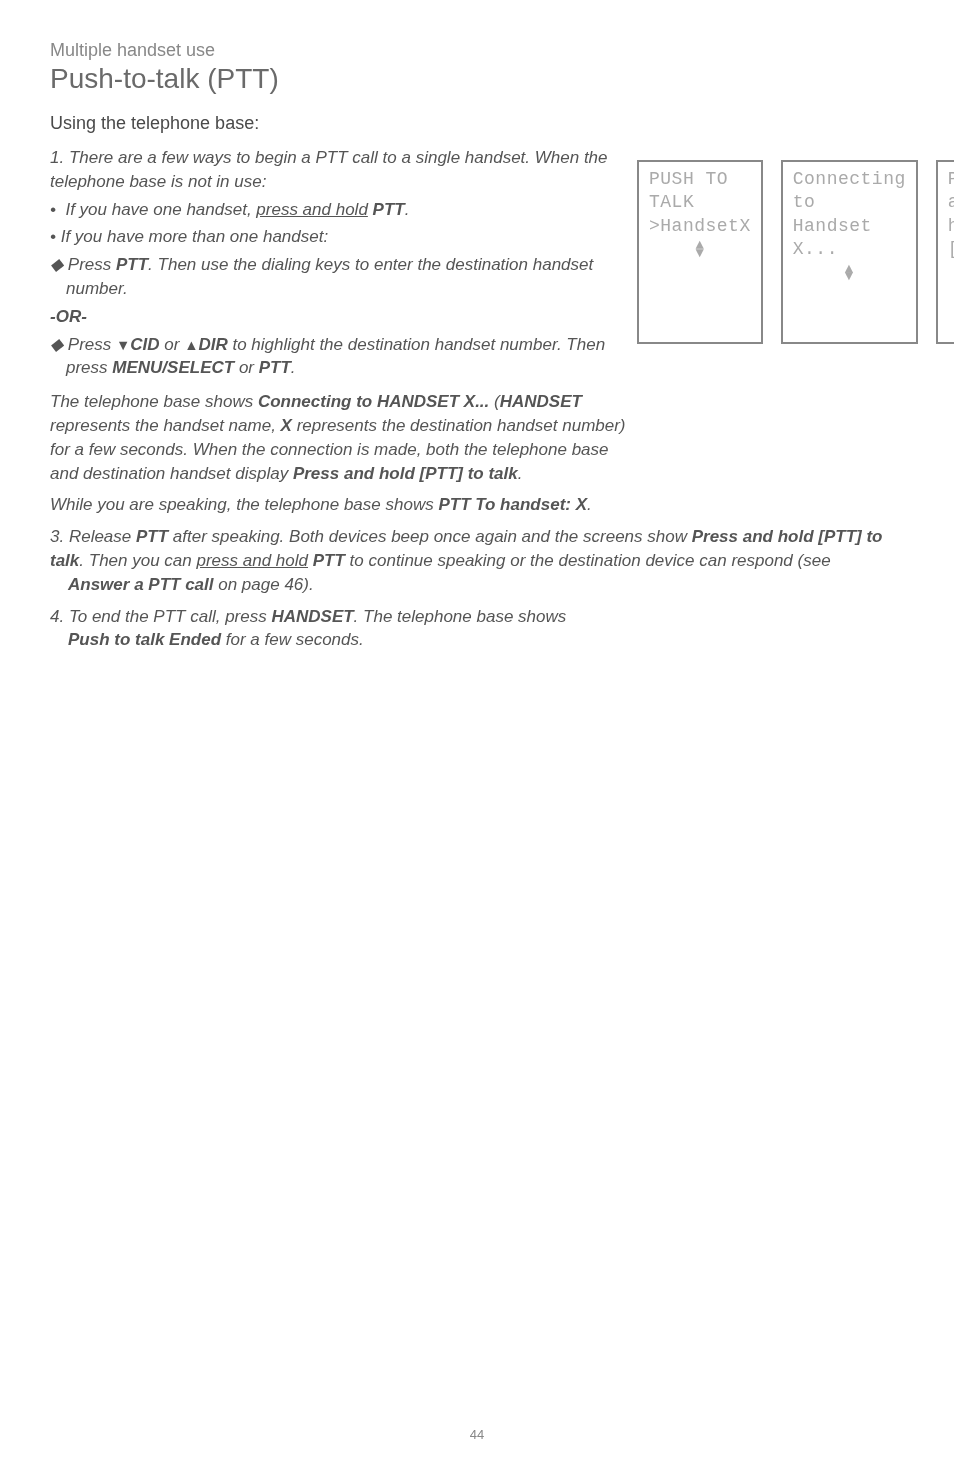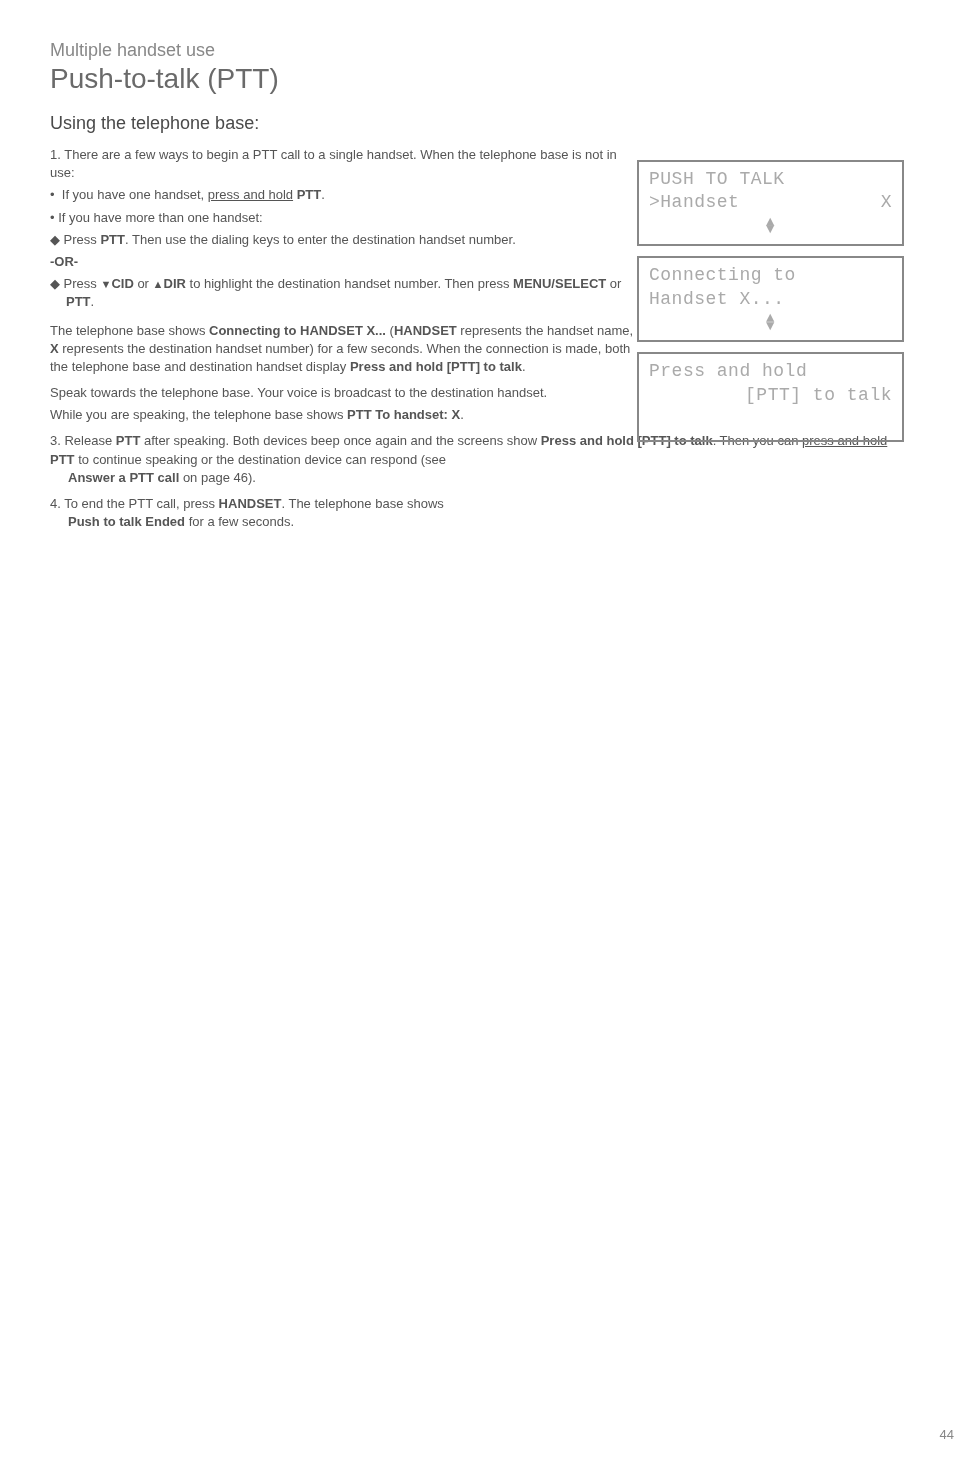--- a/index.html
+++ b/index.html
@@ -23,41 +23,42 @@
     margin: 0 0 18px 0;
     font-weight: normal;
   }
   .section-heading {
     font-weight: normal;
     font-size: 18px;
     margin: 4px 0 8px 0;
     color: #4a4a4a;
   }
   .content {
-    font-size: 13px;
+    font-size: 17px;
     line-height: 1.4;
     color: #555;
+    font-style: italic;
   }
   .content p { margin: 4px 0; }
   .ol-item { margin-bottom: 8px; }
   .bullet1 { margin-left: 30px; text-indent: -16px; padding-left: 16px; }
   .bullet2 { margin-left: 56px; text-indent: -16px; padding-left: 16px; }
   .indent1 { margin-left: 30px; }
   .underline { text-decoration: underline; }
   .bold { font-weight: bold; }
   .smallcaps { font-variant: small-caps; font-weight: bold; }
   .or { font-weight: bold; margin-left: 30px; margin-top:6px; margin-bottom:6px;}
   .right-col {
     position: absolute;
     right: 50px;
     top: 160px;
     width: 267px;
     display: flex;
-    flex-direction: column;
-    gap: 10px;
+    flex-direction: row;
+    gap: 18px;
   }
   .lcd {
     border: 2px solid #888;
     padding: 6px 10px 10px 10px;
     font-family: "Courier New", monospace;
     font-size: 18px;
     color: #aaa;
     line-height: 1.3;
     min-height: 56px;
     letter-spacing: 0.5px;
@@ -71,21 +72,21 @@
   .lcd .row { display:flex; justify-content: space-between; }
   .lcd .right { text-align: right; }
   .lcd .center { text-align: center; }
   .left-col { width: 590px; }
   .triangle-down::before { content: "▼"; font-size: 0.85em; }
   .triangle-up::before { content: "▲"; font-size: 0.85em; }
   .page-num {
     position: absolute;
     bottom: 30px;
     left: 0; right: 0;
-    text-align: right;
+    text-align: center;
     font-size: 13px;
     color: #888;
   }
 </style>
 </head>
 <body>
 
 <div class="breadcrumb">Multiple handset use</div>
 <h1 class="page-title">Push-to-talk (PTT)</h1>
 
@@ -109,21 +110,20 @@
   <p class="bullet2">◆&nbsp;<span>Press </span><span class="triangle-down"></span><span class="bold">CID</span><span> or </span><span class="triangle-up"></span><span class="bold">DIR</span><span> to highlight the destination handset number. Then press </span><span class="smallcaps">MENU</span><span class="bold">/SELECT</span><span> or </span><span class="bold">PTT</span><span>.</span></p>
 
   <p class="indent1" style="margin-top:10px;">
     <span>The telephone base shows </span><span class="bold">Connecting to HANDSET X...</span><span> (</span><span class="bold">HANDSET</span><span> represents the handset name, </span><span class="bold">X</span><span> represents the destination handset number) for a few seconds. When the connection is made, both the telephone base and destination handset display </span><span class="bold">Press and hold [PTT] to talk</span><span>.</span>
   </p>
 
 </div>
 </div>
 
 <div class="content" style="margin-top:4px;">
-  <p class="indent1">Speak towards the telephone base. Your voice is broadcast to the destination handset.</p>
   <p class="indent1">
     <span>While you are speaking, the telephone base shows </span><span class="bold">PTT To handset: X</span><span>.</span>
   </p>
 
   <p class="ol-item" style="margin-top:8px;">
     <span>3. Release </span><span class="bold">PTT</span><span> after speaking. Both devices beep once again and the screens show </span><span class="bold">Press and hold [PTT] to talk</span><span>. Then you can </span><span class="underline">press and hold</span><span> </span><span class="bold">PTT</span><span> to continue speaking or the destination device can respond (see </span><br>
     <span style="margin-left:18px;" class="bold">Answer a PTT call</span><span> on page 46).</span>
   </p>
 
   <p class="ol-item" style="margin-top:8px;">

